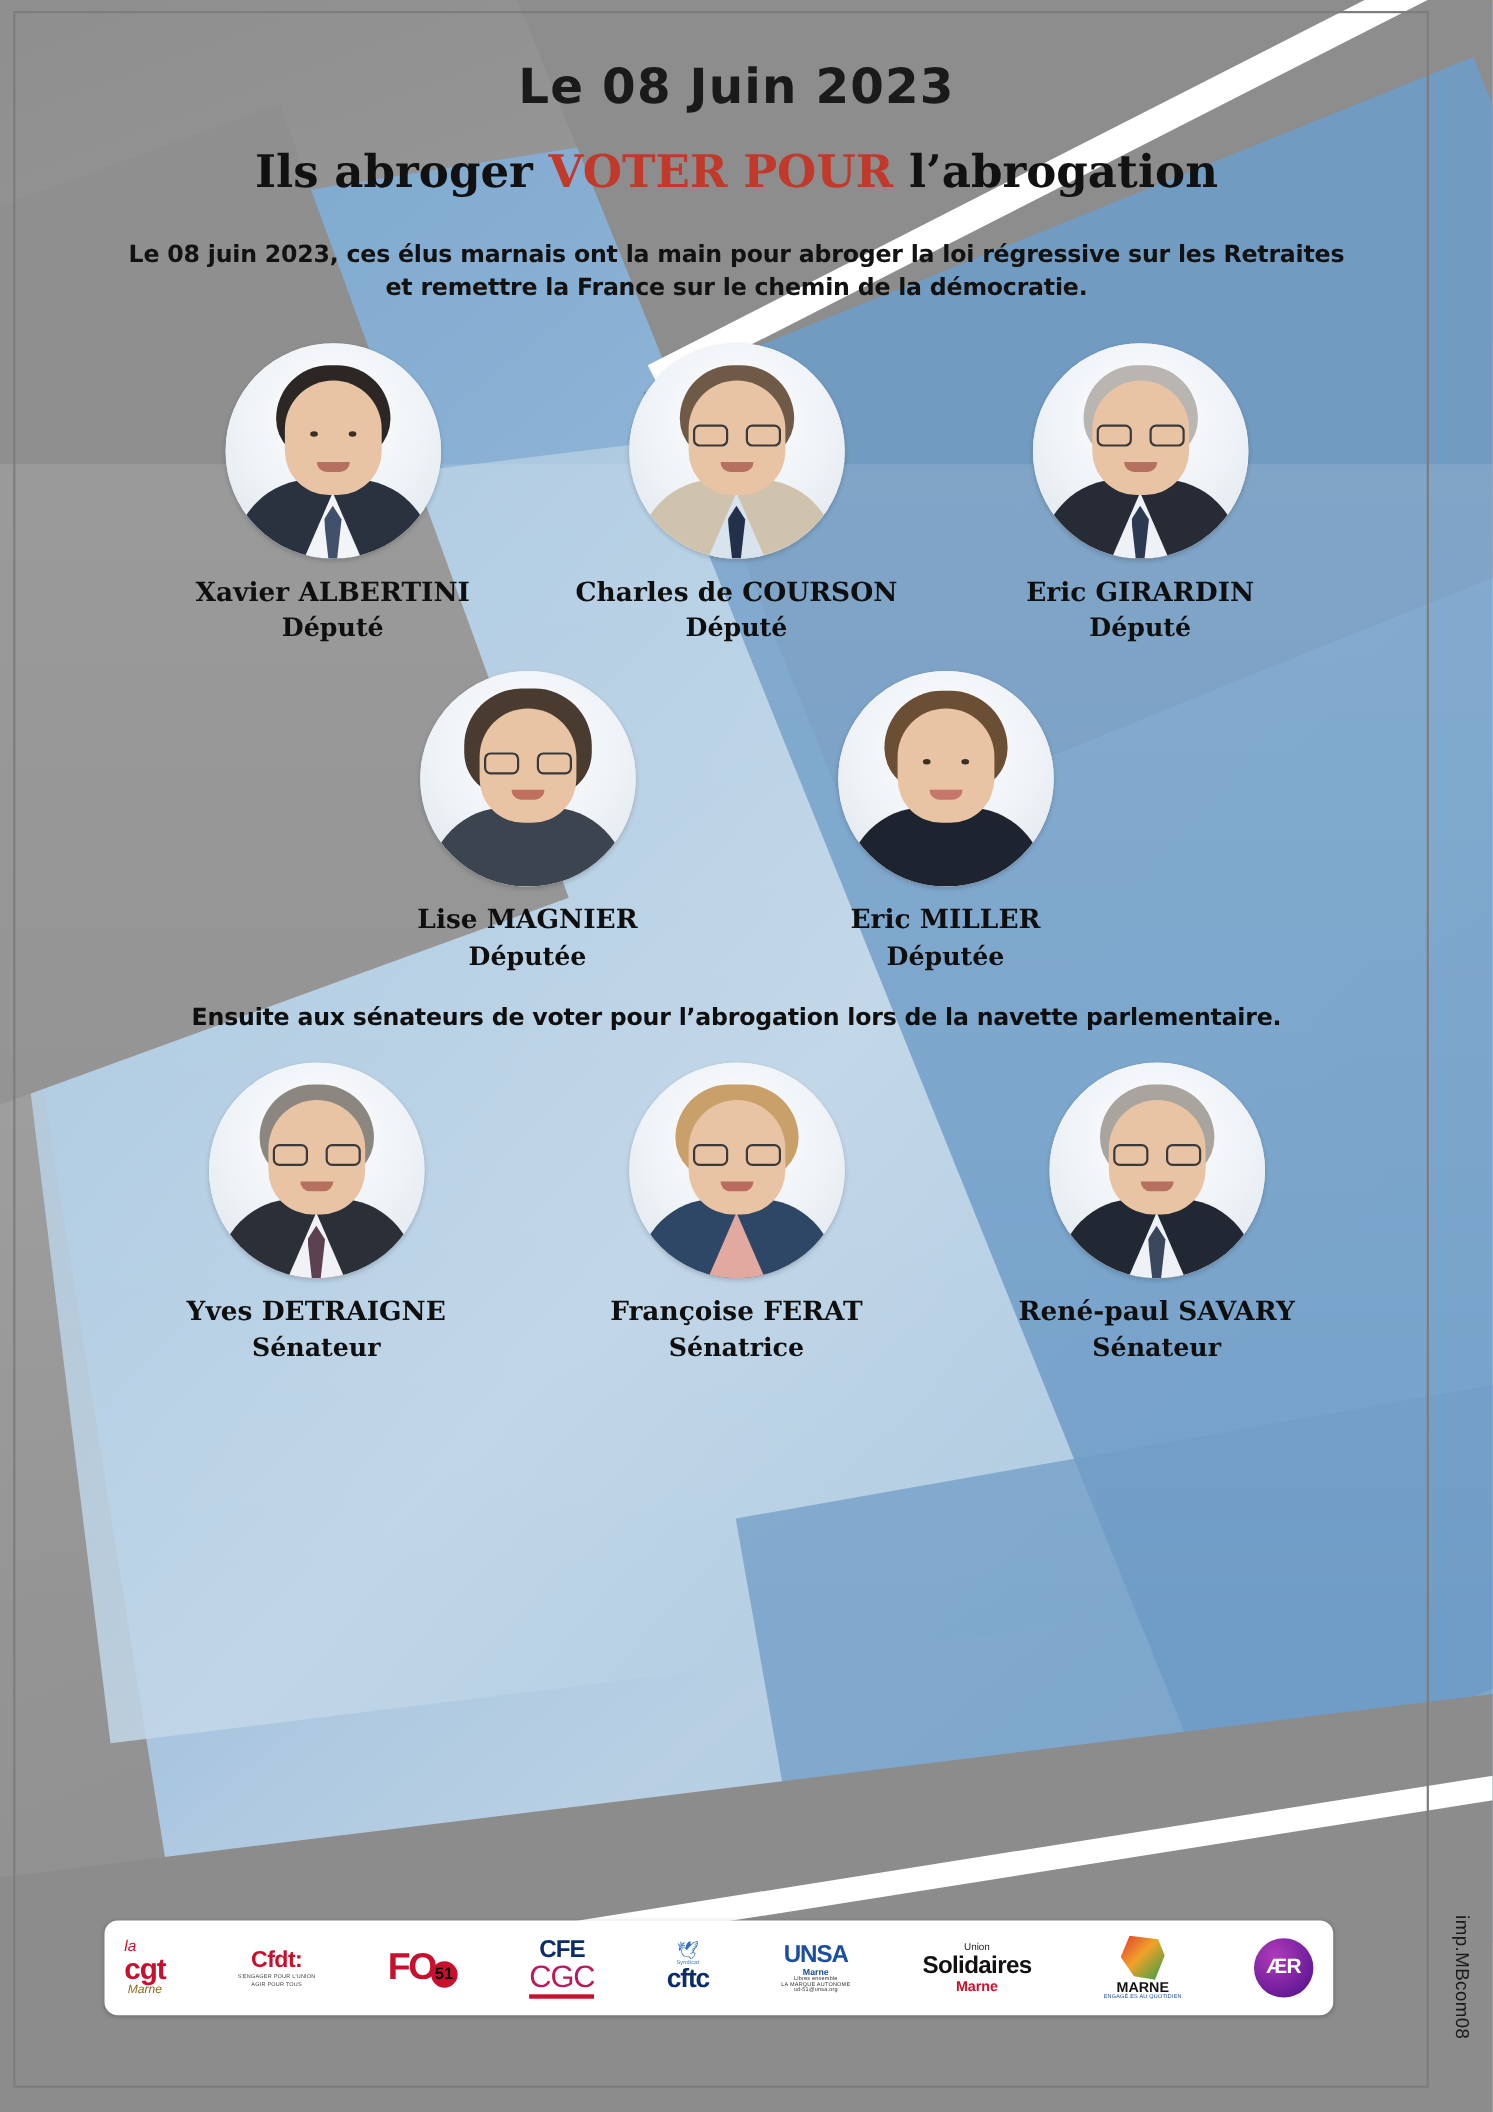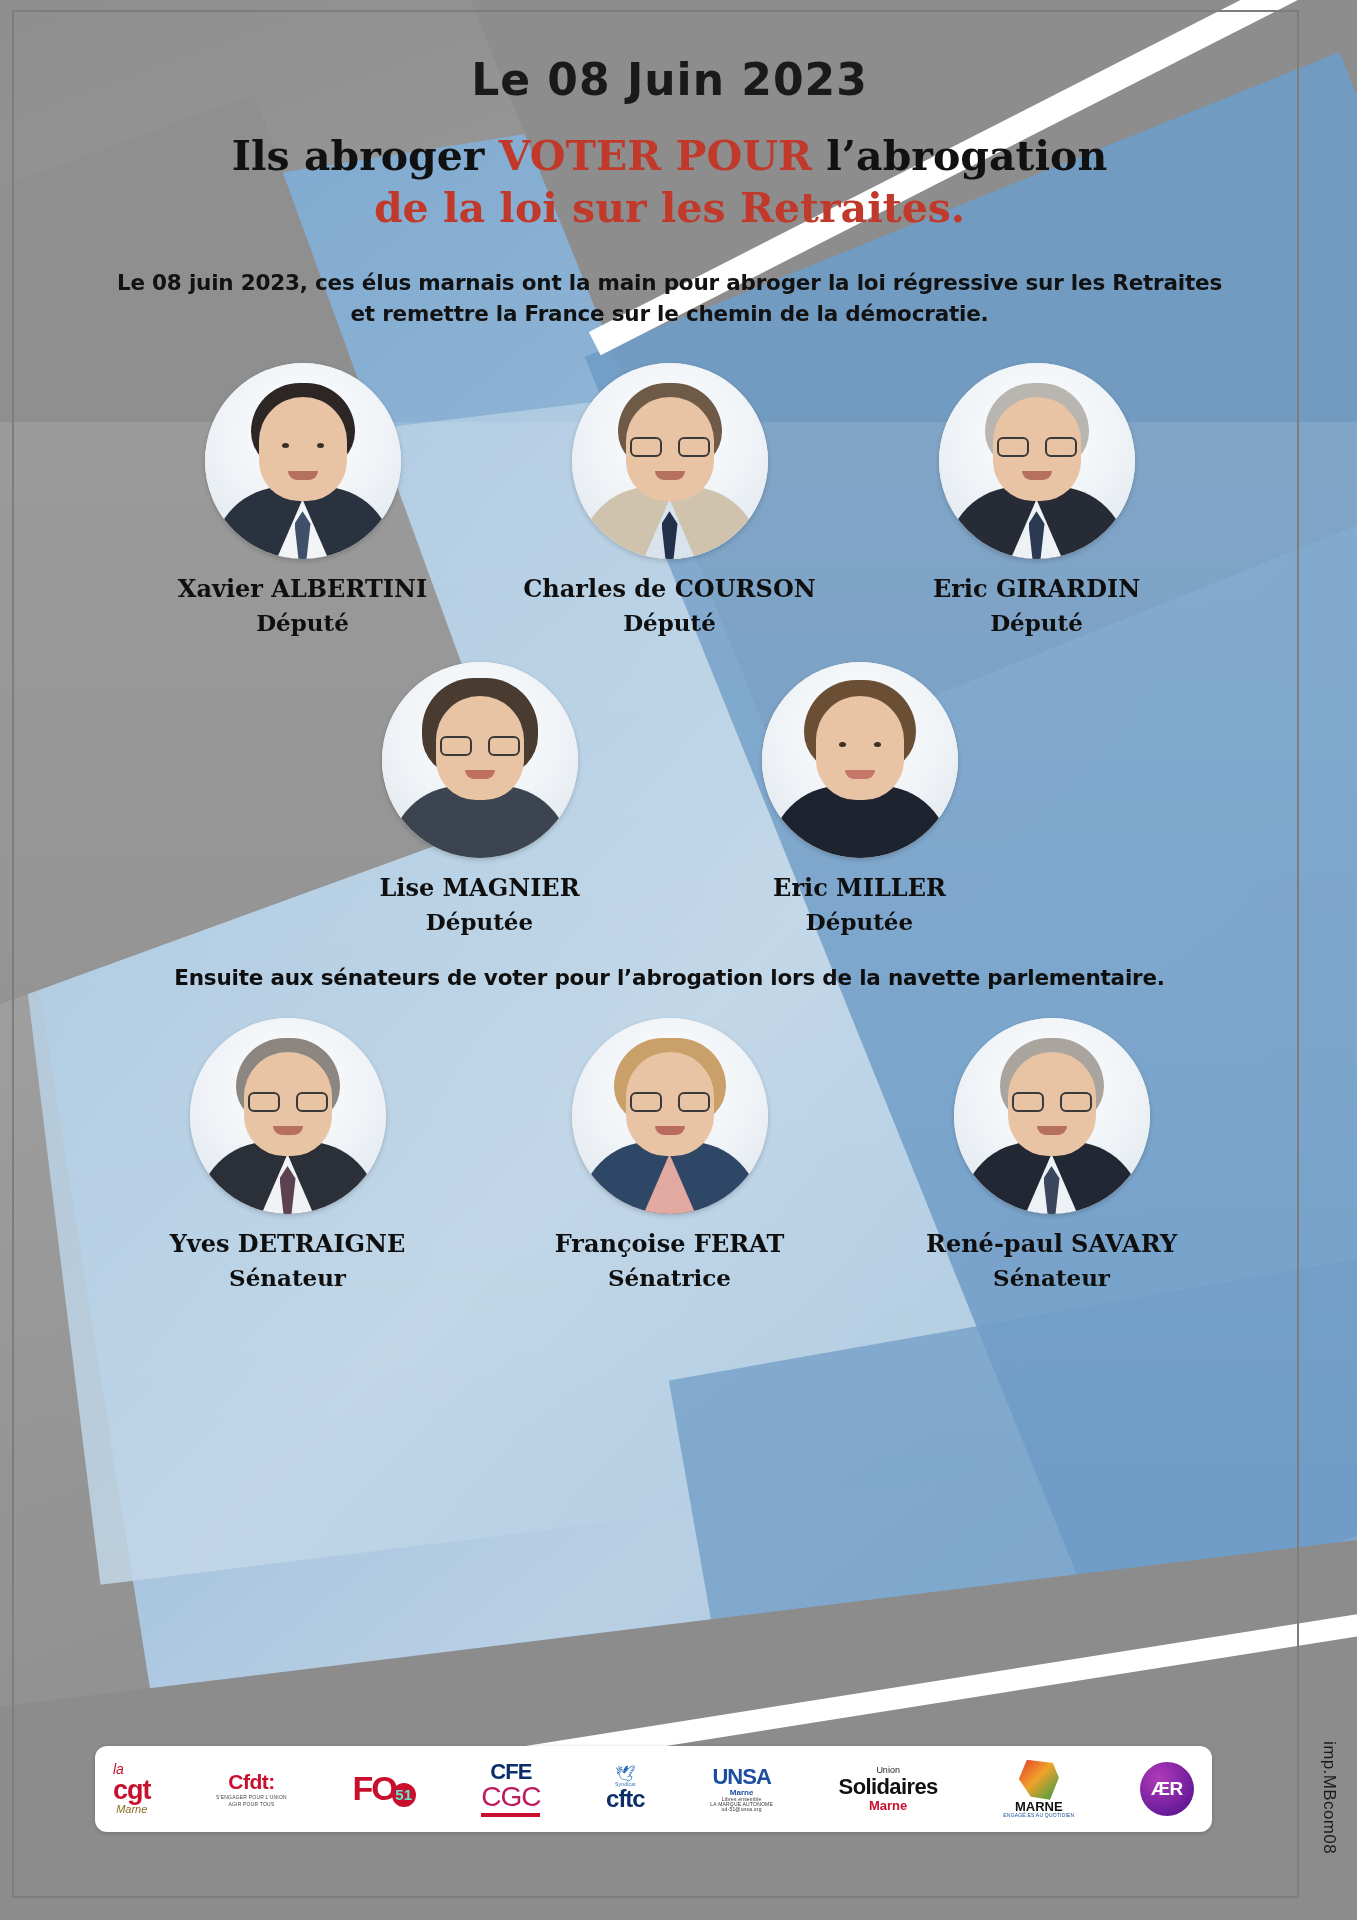--- a/index.html
+++ b/index.html
@@ -372,21 +372,21 @@
   .lg-cgt .cgt { font-size: 27px; font-weight: bold; color: #c8102e; letter-spacing: -1px; }
   .lg-cgt .marne { font-size: 11px; color: #8a6a1e; font-style: italic; }
 
   .lg-cfdt .cfdt {
     font-size: 21px; font-weight: bold; color: #c8102e; letter-spacing: -.5px;
   }
   .lg-cfdt .tiny { color: #444; margin-top: 2px; }
 
   .lg-fo .f { font-size: 34px; font-weight: bold; color: #c8102e; letter-spacing: -2px; }
   .lg-fo .num {
-    display: inline-block; background: #c8102e; color: #5eead4;
+    display: inline-block; background: #c8102e; color: #000000;
     font-size: 15px; font-weight: bold; border-radius: 50%;
     width: 24px; height: 24px; line-height: 24px; margin-left: -4px;
   }
 
   .lg-cfecgc .cfe { font-size: 22px; font-weight: bold; color: #0b2e6b; letter-spacing: -1px; }
   .lg-cfecgc .cgc { font-size: 28px; font-weight: normal; color: #be185d; letter-spacing: -1px; }
   .lg-cfecgc .bar { height: 4px; background: #c8102e; margin-top: 2px; }
 
   .lg-cftc .cftc { font-size: 24px; font-weight: bold; color: #0b2e6b; letter-spacing: -1px; }
   .lg-cftc .bird { font-size: 16px; color: #2d6fb8; }
@@ -444,21 +444,20 @@
   <div class="stripe-white-2"></div>
   <div class="bg-overlay-soft"></div>
   <div class="frame"></div>
 
   <div class="content">
 
     <div class="date-line">Le 08 Juin 2023</div>
 
     <div class="headline">
       <span>Ils abroger </span><span class="red">VOTER POUR</span><span> l’abrogation</span><br>
-      <span class="small-caps-red">de la loi sur les Retraites.</span>
     </div>
 
     <div class="subtext">
       <span>Le 08 juin 2023, ces élus marnais ont la main pour abroger la loi régressive sur les Retraites</span><br>
       <span>et remettre la France sur le chemin de la démocratie.</span>
     </div>
 
     <div class="row row-1">
 
       <div class="person">

